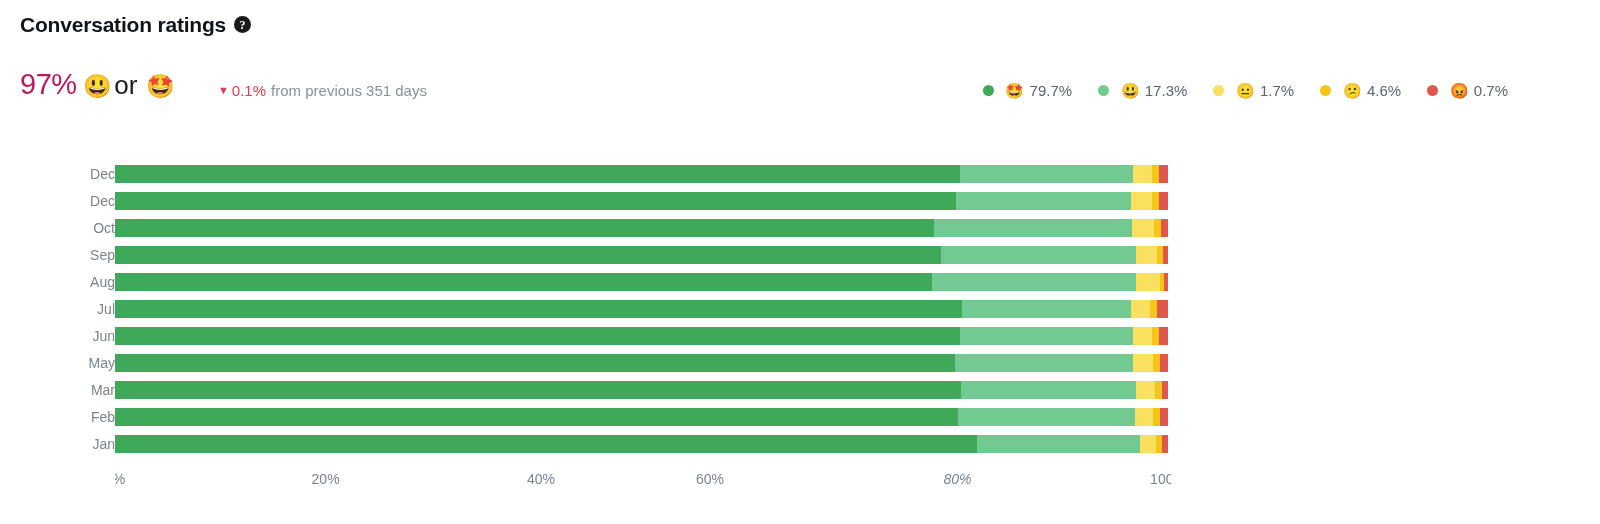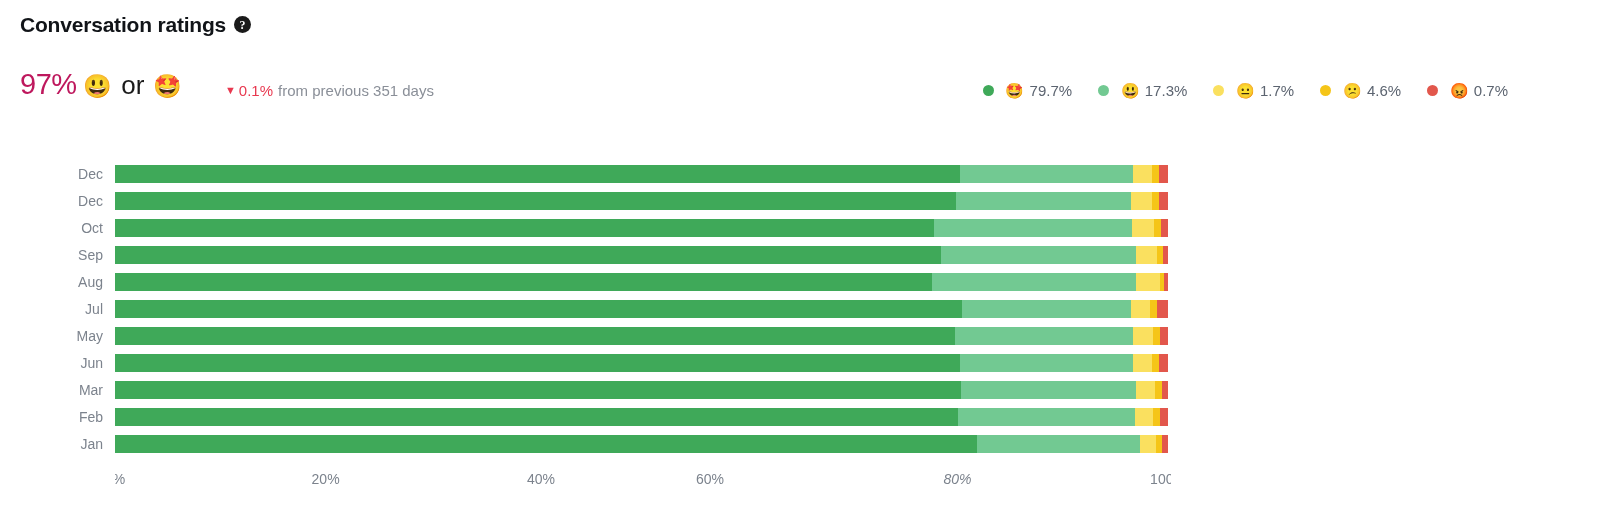--- a/index.html
+++ b/index.html
@@ -75,21 +75,21 @@
   }
   .metric-emoji {
     font-size: 23px;
     line-height: 1;
     margin-left: 7px;
     vertical-align: middle;
   }
   .metric-or {
     font-size: 26px;
     color: #1a1a1a;
-    margin-left: 9px;
+    margin-left: 2px;
     line-height: 1;
   }
   .metric-emoji2 {
     font-size: 23px;
     line-height: 1;
     margin-left: 9px;
   }
 
   .delta {
     display: flex;
@@ -173,21 +173,21 @@
   }
   .seg {
     height: 100%;
     flex: 0 0 auto;
   }
   .ylabel {
     position: absolute;
     right: 100%;
     top: 50%;
     transform: translateY(-50%);
-    margin-right: 12px;
+    margin-right: 0;
     font-size: 14px;
     color: #7c838d;
     white-space: nowrap;
   }
 
   
   .xaxis {
     position: absolute;
     left: 115px;
     top: 305px;
@@ -308,34 +308,34 @@
           </div>
           <div class="bar-row">
             <span class="ylabel">Jul</span>
             <div class="seg" style="width: 80.4%; background: rgb(63, 169, 89);"></div>
             <div class="seg" style="width: 16.1%; background: rgb(114, 201, 146);"></div>
             <div class="seg" style="width: 1.8%; background: rgb(250, 224, 95);"></div>
             <div class="seg" style="width: 0.7%; background: rgb(245, 197, 24);"></div>
             <div class="seg" style="width: 1%; background: rgb(226, 87, 76);"></div>
           </div>
           <div class="bar-row">
+            <span class="ylabel">Jun</span>
+            <div class="seg" style="width: 80.2%; background: rgb(63, 169, 89);"></div>
+            <div class="seg" style="width: 16.5%; background: rgb(114, 201, 146);"></div>
+            <div class="seg" style="width: 1.8%; background: rgb(250, 224, 95);"></div>
+            <div class="seg" style="width: 0.6%; background: rgb(245, 197, 24);"></div>
+            <div class="seg" style="width: 0.9%; background: rgb(226, 87, 76);"></div>
+          </div>
+          <div class="bar-row">
             <span class="ylabel">May</span>
             <div class="seg" style="width: 79.8%; background: rgb(63, 169, 89);"></div>
             <div class="seg" style="width: 16.9%; background: rgb(114, 201, 146);"></div>
             <div class="seg" style="width: 1.9%; background: rgb(250, 224, 95);"></div>
             <div class="seg" style="width: 0.6%; background: rgb(245, 197, 24);"></div>
             <div class="seg" style="width: 0.8%; background: rgb(226, 87, 76);"></div>
-          </div>
-          <div class="bar-row">
-            <span class="ylabel">Jun</span>
-            <div class="seg" style="width: 80.2%; background: rgb(63, 169, 89);"></div>
-            <div class="seg" style="width: 16.5%; background: rgb(114, 201, 146);"></div>
-            <div class="seg" style="width: 1.8%; background: rgb(250, 224, 95);"></div>
-            <div class="seg" style="width: 0.6%; background: rgb(245, 197, 24);"></div>
-            <div class="seg" style="width: 0.9%; background: rgb(226, 87, 76);"></div>
           </div>
           <div class="bar-row">
             <span class="ylabel">Mar</span>
             <div class="seg" style="width: 80.3%; background: rgb(63, 169, 89);"></div>
             <div class="seg" style="width: 16.7%; background: rgb(114, 201, 146);"></div>
             <div class="seg" style="width: 1.8%; background: rgb(250, 224, 95);"></div>
             <div class="seg" style="width: 0.6%; background: rgb(245, 197, 24);"></div>
             <div class="seg" style="width: 0.6%; background: rgb(226, 87, 76);"></div>
           </div>
           <div class="bar-row">

